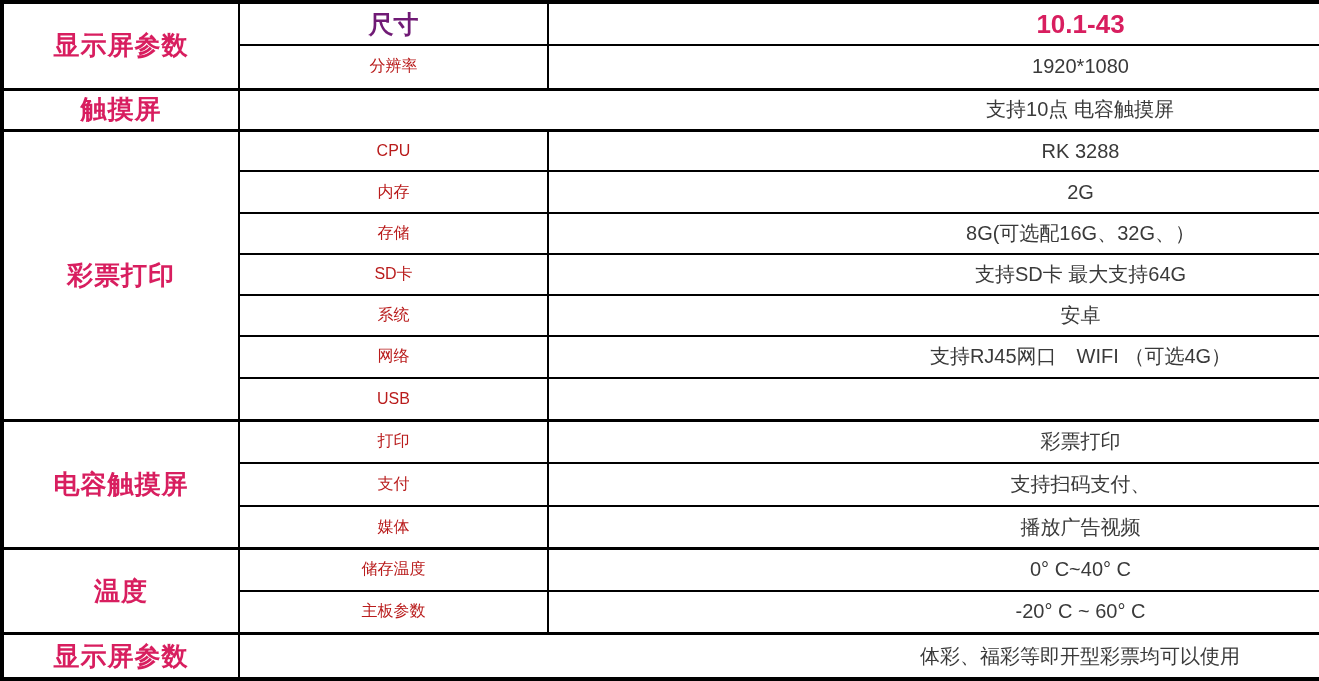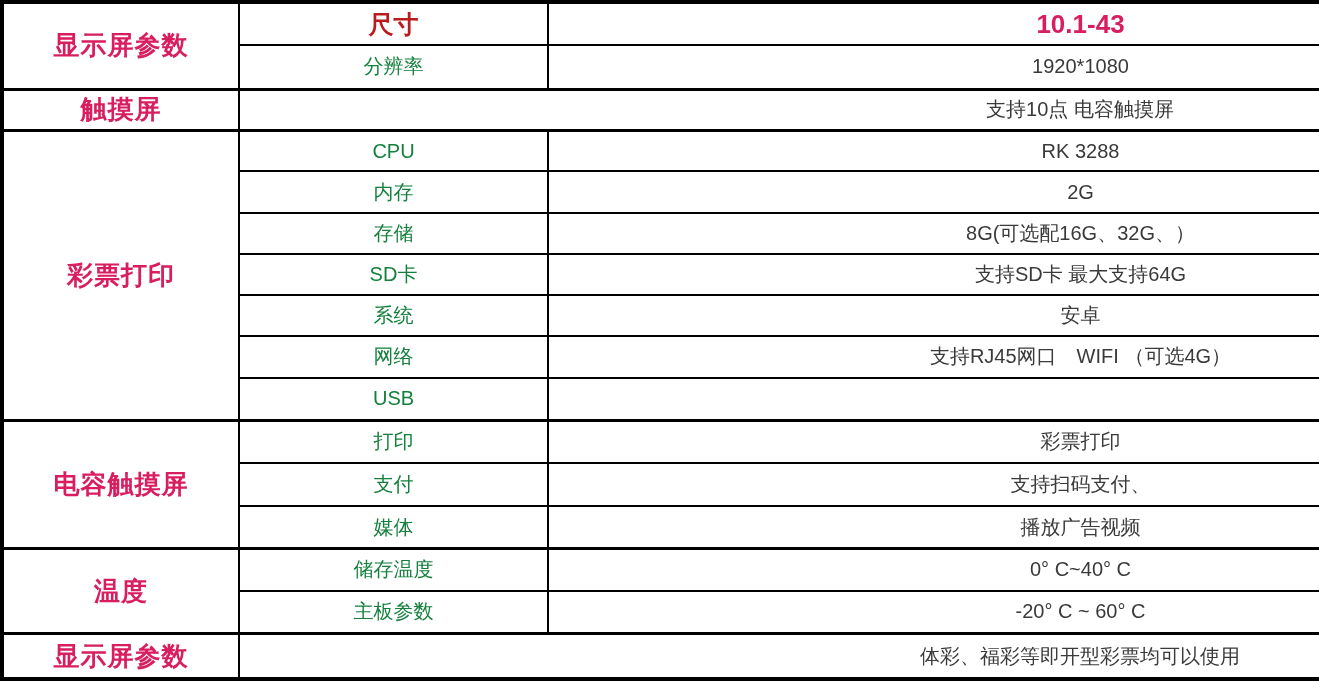--- a/index.html
+++ b/index.html
@@ -38,25 +38,25 @@
 
   td.cat {
     text-align: center;
     color: #d81e5f;
     font-weight: bold;
     font-size: 26px;
     letter-spacing: 1px;
   }
   td.lab {
     text-align: center;
-    color: #15803d;
-    font-size: 20px;
+    color: #b91c1c;
+    font-size: 16px;
   }
   td.lab.hl {
-    color: #b91c1c;
+    color: #701a75;
     font-weight: bold;
     font-size: 25px;
   }
   td.val {
     text-align: center;
     color: #3a3a3a;
     font-size: 20px;
     padding-left: 294px; 
   }
   td.val.hl {

